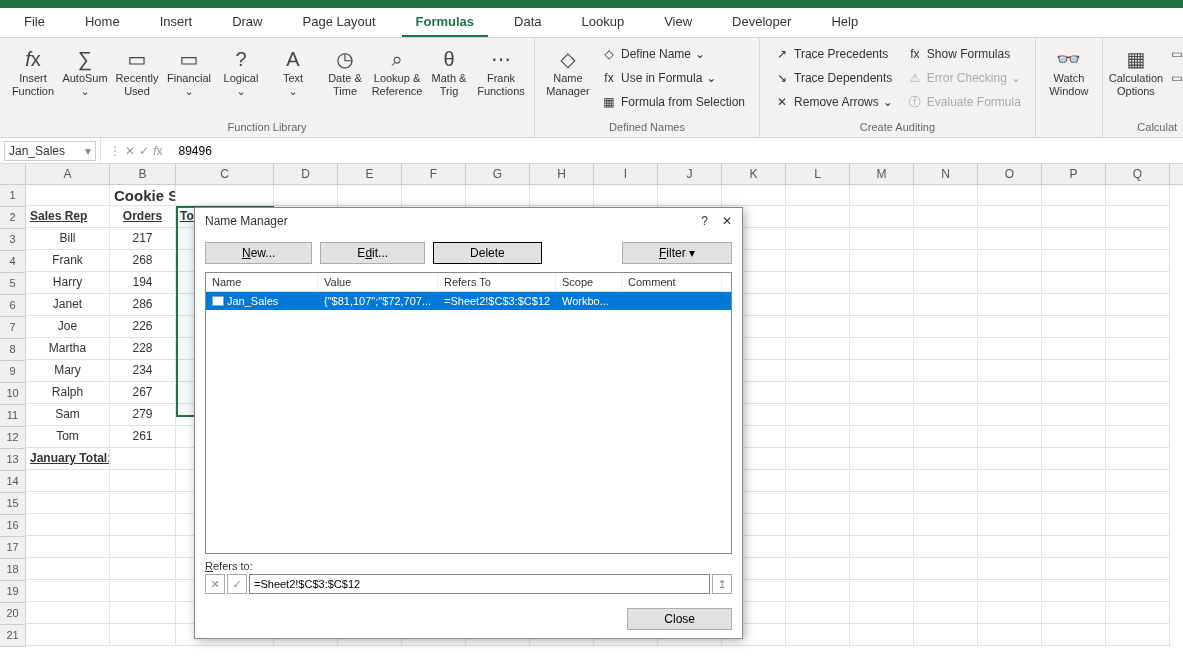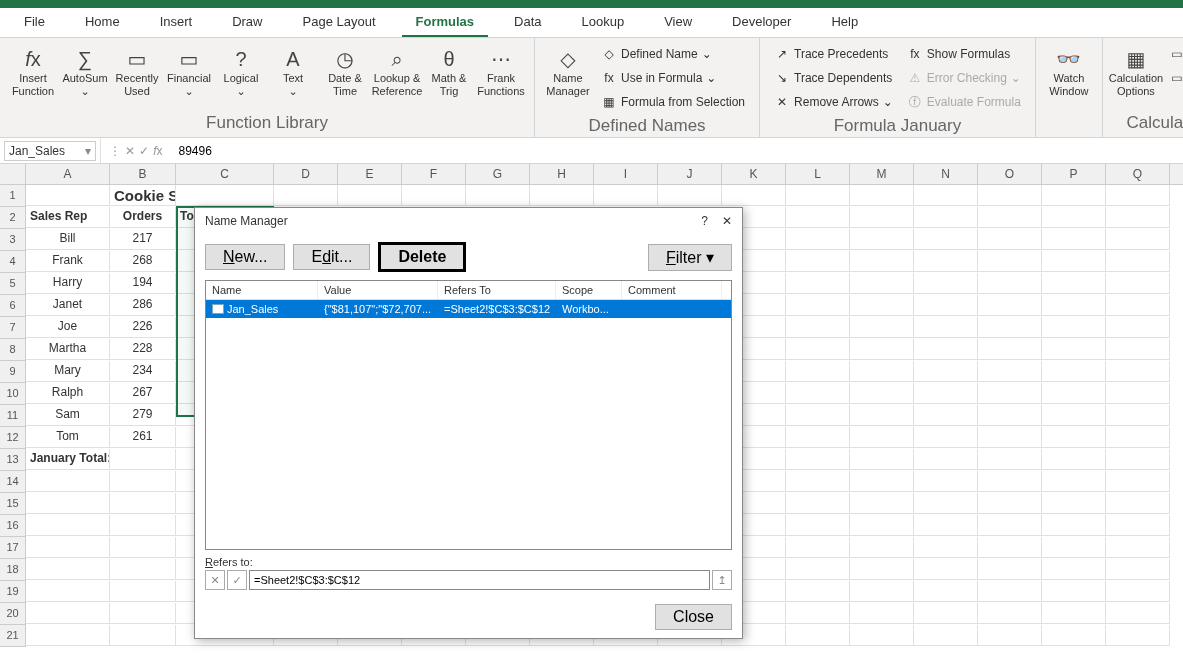--- a/index.html
+++ b/index.html
@@ -10,21 +10,21 @@
 
 
 .menubar { display: flex; padding: 0 10px; background: #fff; border-bottom: 1px solid #d4d4d4; height: 30px; align-items: center; gap: 12px; }
 .menubar .tab { padding: 6px 14px; font-size: 13px; cursor: pointer; color: #333; border-bottom: 2px solid transparent; }
 .menubar .tab.active { border-bottom: 2px solid #217346; color: #217346; font-weight: 600; }
 
 
 .ribbon { display: flex; background: #f3f2f1; border-bottom: 1px solid #d4d4d4; height: 100px; }
 .ribbon-group { display: flex; flex-direction: column; border-right: 1px solid #d4d4d4; padding: 4px 8px 0 8px; }
 .ribbon-group-content { display: flex; flex: 1; align-items: flex-start; gap: 2px; }
-.ribbon-group-label { text-align: center; font-size: 17px; color: #666; padding: 2px 0 4px 0; }
+.ribbon-group-label { text-align: center; font-size: 11px; color: #666; padding: 2px 0 4px 0; }
 .ribbon-btn-large { display: flex; flex-direction: column; align-items: center; justify-content: center; width: 50px; padding: 4px 2px; cursor: pointer; font-size: 11px; text-align: center; line-height: 1.2; }
 .ribbon-btn-large .ricon { font-size: 20px; color: #444; height: 26px; display: flex; align-items: center; justify-content: center; }
 .ribbon-col { display: flex; flex-direction: column; gap: 0; }
 .ribbon-item { display: flex; align-items: center; padding: 2px 6px; font-size: 12px; cursor: pointer; gap: 4px; white-space: nowrap; height: 24px; }
 .ribbon-item.disabled { color: #aaa; }
 .ricon-sm { width: 16px; height: 16px; display: inline-flex; align-items: center; justify-content: center; font-size: 12px; }
 
 
 .formula-bar { display: flex; align-items: center; border-bottom: 1px solid #d4d4d4; height: 26px; background: #fff; }
 .namebox { border: 1px solid #ccc; padding: 2px 4px; width: 92px; margin: 2px 4px; font-size: 12px; display: flex; align-items: center; justify-content: space-between; }
@@ -32,33 +32,33 @@
 .fbar-input { flex: 1; padding: 2px 8px; font-size: 12px; border: none; outline: none; }
 
 
 .grid { position: relative; }
 .col-headers { display: flex; background: #f0f0f0; border-bottom: 1px solid #ccc; }
 .corner { width: 26px; height: 20px; background: #f0f0f0; border-right: 1px solid #ccc; }
 .col-h { border-right: 1px solid #ccc; text-align: center; font-size: 12px; color: #555; height: 20px; line-height: 20px; }
 .row { display: flex; }
 .row-h { width: 26px; text-align: center; background: #f0f0f0; border-right: 1px solid #ccc; border-bottom: 1px solid #ccc; font-size: 11px; color: #555; line-height: 21px; }
 .cell { border-right: 1px solid #e0e0e0; border-bottom: 1px solid #e0e0e0; height: 21px; font-size: 12px; padding: 2px 4px; overflow: hidden; white-space: nowrap; }
-.cell.bold { font-weight: bold; }
+.cell.bold { font-weight: bold; text-decoration: underline; }
 .cell.center { text-align: center; }
 .cell.bigtitle { font-weight: bold; font-size: 15px; }
 .selected-range { position: absolute; border: 2px solid #217346; pointer-events: none; background: rgba(33,115,70,0.05); }
 
 
 .dialog { position: absolute; top: 207px; left: 194px; width: 549px; height: 432px; background: #fff; border: 1px solid #888; box-shadow: 2px 2px 10px rgba(0,0,0,0.3); display: flex; flex-direction: column; }
 .dlg-title { display: flex; justify-content: space-between; align-items: center; padding: 6px 10px; font-size: 12px; }
 .dlg-title-right { display: flex; gap: 14px; }
 .dlg-title-right span { cursor: pointer; }
 .dlg-toolbar { display: flex; padding: 8px 10px; gap: 8px; align-items: center; }
-.dlg-btn { border: 1px solid #adadad; background: #e1e1e1; padding: 3px 17px; font-size: 16px; cursor: pointer; }
-.dlg-btn.primary { border: 3px solid #000000; font-weight: bold; }
+.dlg-btn { border: 1px solid #adadad; background: #e1e1e1; padding: 3px 36px; font-size: 12px; cursor: pointer; }
+.dlg-btn.primary { border: 1px solid #000000; }
 .dlg-spacer { flex: 1; }
 .dlg-list { margin: 0 10px; border: 1px solid #888; flex: 1; display: flex; flex-direction: column; }
 .dlg-list-head { display: flex; background: #fff; border-bottom: 1px solid #ddd; font-size: 11px; }
 .dlg-list-head div { padding: 3px 6px; border-right: 1px solid #eee; }
 .dlg-list-row { display: flex; background: #0078d7; color: #fff; font-size: 11px; }
 .dlg-list-row div { padding: 3px 6px; overflow: hidden; white-space: nowrap; display: flex; align-items: center; gap: 3px; }
 .dlg-refers { padding: 6px 10px; font-size: 11px; }
 .dlg-refers-row { display: flex; align-items: center; gap: 2px; margin-top: 2px; }
 .dlg-refers-input { flex: 1; border: 1px solid #888; padding: 3px 4px; font-size: 11px; }
 .dlg-footer { display: flex; justify-content: flex-end; padding: 8px 10px; }
@@ -149,21 +149,21 @@
   <div class="ribbon-group">
     <div class="ribbon-group-content">
       <div class="ribbon-btn-large">
           <span class="ricon">◇</span>
           <span style="white-space:pre-line">Name
 Manager</span>
         </div>
       <div class="ribbon-col">
         <div class="ribbon-item">
             <span class="ricon-sm">◇</span>
-            <span>Defined Name</span>
+            <span>Define Name</span>
             <span>⌄</span>
           </div>
         <div class="ribbon-item">
             <span class="ricon-sm">fx</span>
             <span>Use in Formula</span>
             <span>⌄</span>
           </div>
         <div class="ribbon-item">
             <span class="ricon-sm">▦</span>
             <span>Formula from Selection</span>
@@ -199,21 +199,21 @@
             <span class="ricon-sm">⚠</span>
             <span>Error Checking</span>
             <span>⌄</span>
           </div>
         <div class="ribbon-item disabled">
             <span class="ricon-sm">ⓕ</span>
             <span>Evaluate Formula</span>
           </div>
       </div>
     </div>
-    <div class="ribbon-group-label">Formula January</div>
+    <div class="ribbon-group-label">Create Auditing</div>
   </div>
 
   <div class="ribbon-group">
     <div class="ribbon-group-content">
       <div class="ribbon-btn-large">
           <span class="ricon">👓</span>
           <span style="white-space:pre-line">Watch
 Window</span>
         </div>
     </div>

